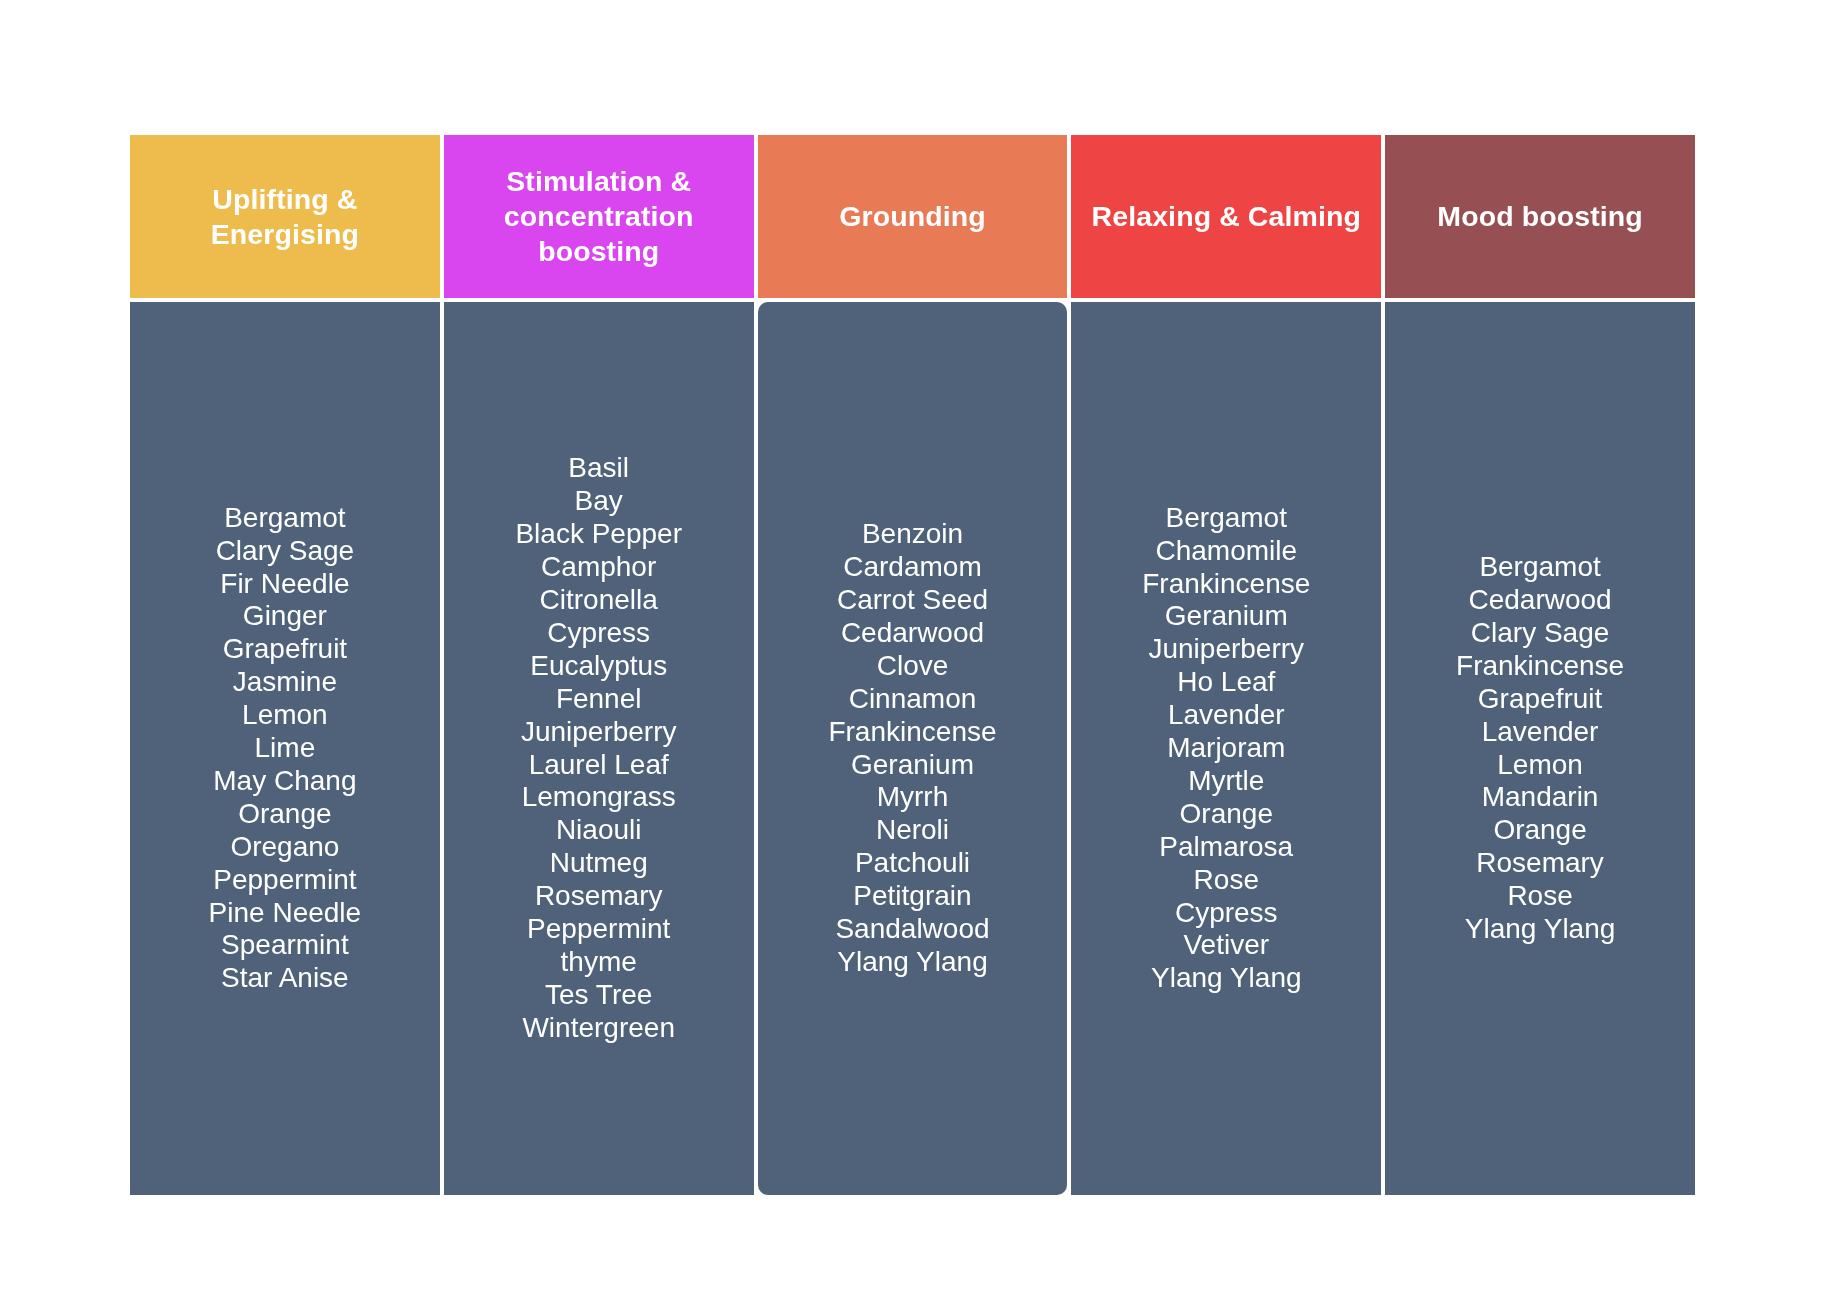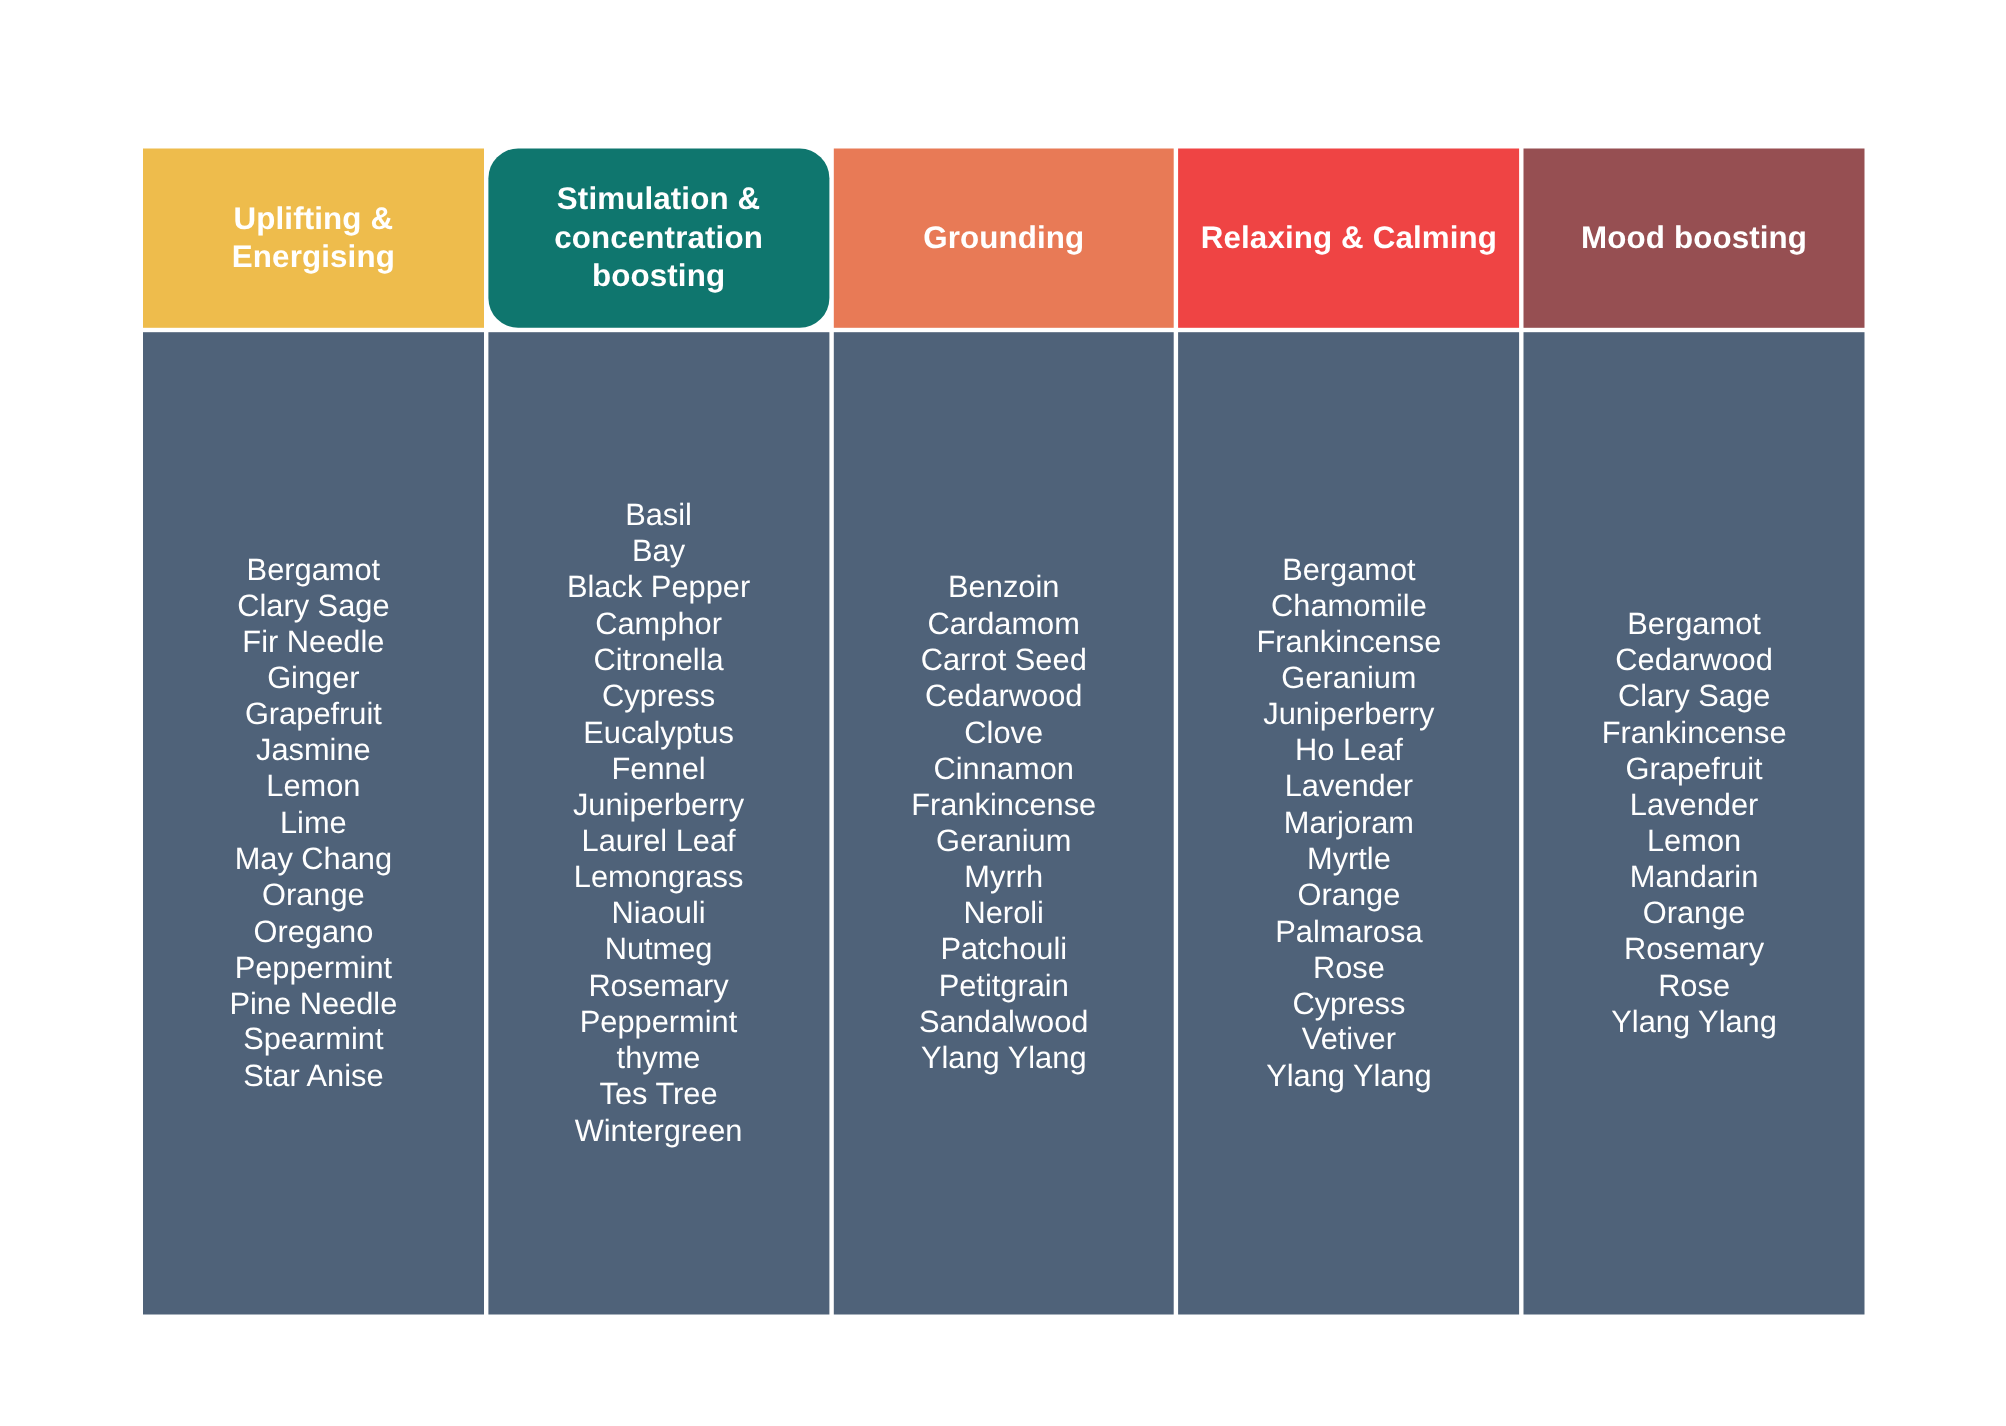--- a/index.html
+++ b/index.html
@@ -71,21 +71,21 @@
 </style>
 </head>
 <body>
 
 <div class="page">
   <div class="table-wrap">
     <div class="header-row">
       <div class="header-cell" style="background-color: rgb(238, 188, 76);">
         <span>Uplifting &amp; Energising</span>
       </div>
-      <div class="header-cell" style="background-color: #0f766e; border-radius: 27px;">
+      <div class="header-cell" style="background-color: #d946ef;">
         <span>Stimulation &amp; concentration boosting</span>
       </div>
       <div class="header-cell" style="background-color: rgb(232, 122, 86);">
         <span>Grounding</span>
       </div>
       <div class="header-cell" style="background-color: #ef4444;">
         <span>Relaxing &amp; Calming</span>
       </div>
       <div class="header-cell" style="background-color: rgb(150, 79, 82);">
         <span>Mood boosting</span>
@@ -126,21 +126,21 @@
             <li>Lemongrass</li>
             <li>Niaouli</li>
             <li>Nutmeg</li>
             <li>Rosemary</li>
             <li>Peppermint</li>
             <li>thyme</li>
             <li>Tes Tree</li>
             <li>Wintergreen</li>
           </ul>
       </div>
-      <div class="body-cell" style="background-color: rgb(79, 98, 121);">
+      <div class="body-cell" style="background-color: rgb(79, 98, 121); border-radius: 10px;">
         <ul class="oil-list">
             <li>Benzoin</li>
             <li>Cardamom</li>
             <li>Carrot Seed</li>
             <li>Cedarwood</li>
             <li>Clove</li>
             <li>Cinnamon</li>
             <li>Frankincense</li>
             <li>Geranium</li>
             <li>Myrrh</li>

